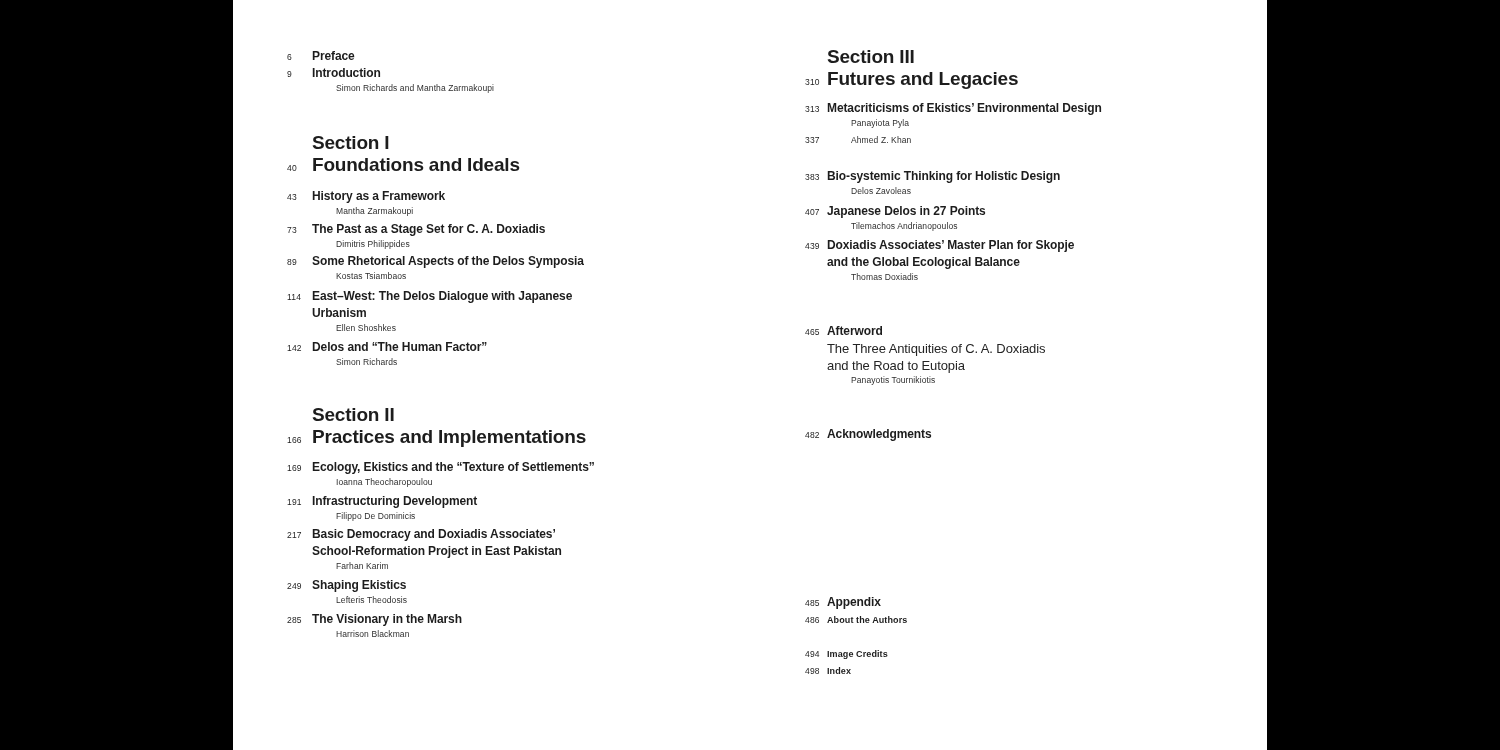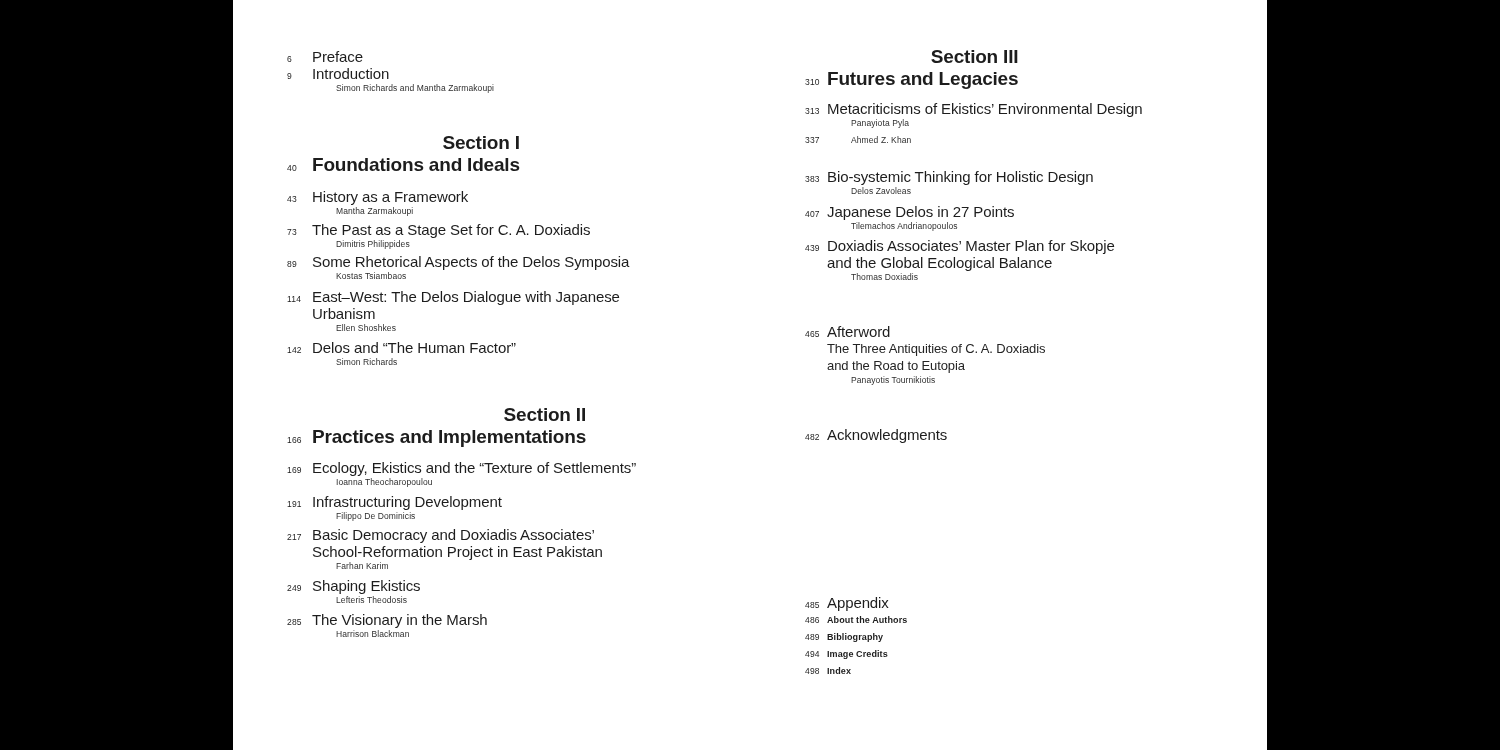--- a/index.html
+++ b/index.html
@@ -27,38 +27,38 @@
 
   .num {
     flex: 0 0 25px; width: 25px;
     font-size: 8.5px; font-weight: 400;
     letter-spacing: 0.2px; color: #1d1d1d;
   }
   .col-right .num { flex-basis: 22px; width: 22px; }
 
   .body { min-width: 0; }
   .title {
-    font-size: 15px; font-weight: 400;
+    font-size: 12px; font-weight: 700;
     line-height: 17px; letter-spacing: -0.1px;
     white-space: pre-line; color: #1d1d1d;
     width: 440px;
   }
   .subtitle {
     font-size: 13px; font-weight: 400;
     line-height: 17px; letter-spacing: -0.1px;
     white-space: pre-line; color: #242424;
     width: 440px;
   }
   .author {
     font-size: 8.5px; font-weight: 400;
     line-height: 9px; margin-top: 2px;
     letter-spacing: 0.1px; color: #2e2e2e; padding-left: 24px;
   }
 
-  .sec-head .h-row { display: flex; align-items: baseline; justify-content: flex-end; }
+  .sec-head .h-row { display: flex; align-items: baseline; }
   .sec-head .h-text {
     font-size: 19px; font-weight: 600;
     line-height: 22px; letter-spacing: -0.2px;
     color: #1d1d1d; white-space: nowrap;
   }
 
   .entry.sub .title {
     font-size: 9px; font-weight: 700;
     line-height: 10px; letter-spacing: 0.1px;
   }
@@ -265,26 +265,20 @@
       </div>
   </div>
 
   <div class="entry sub col-right" style="top:615px">
     <span class="num">486</span>
     <div class="body">
         <div class="title">About the Authors</div>
       </div>
   </div>
 
-  <div class="entry sub col-right" style="top:632px">
-    <span class="num">489</span>
-    <div class="body">
-        <div class="title">Bibliography</div>
-      </div>
-  </div>
 
   <div class="entry sub col-right" style="top:649px">
     <span class="num">494</span>
     <div class="body">
         <div class="title">Image Credits</div>
       </div>
   </div>
 
   <div class="entry sub col-right" style="top:666px">
     <span class="num">498</span>

